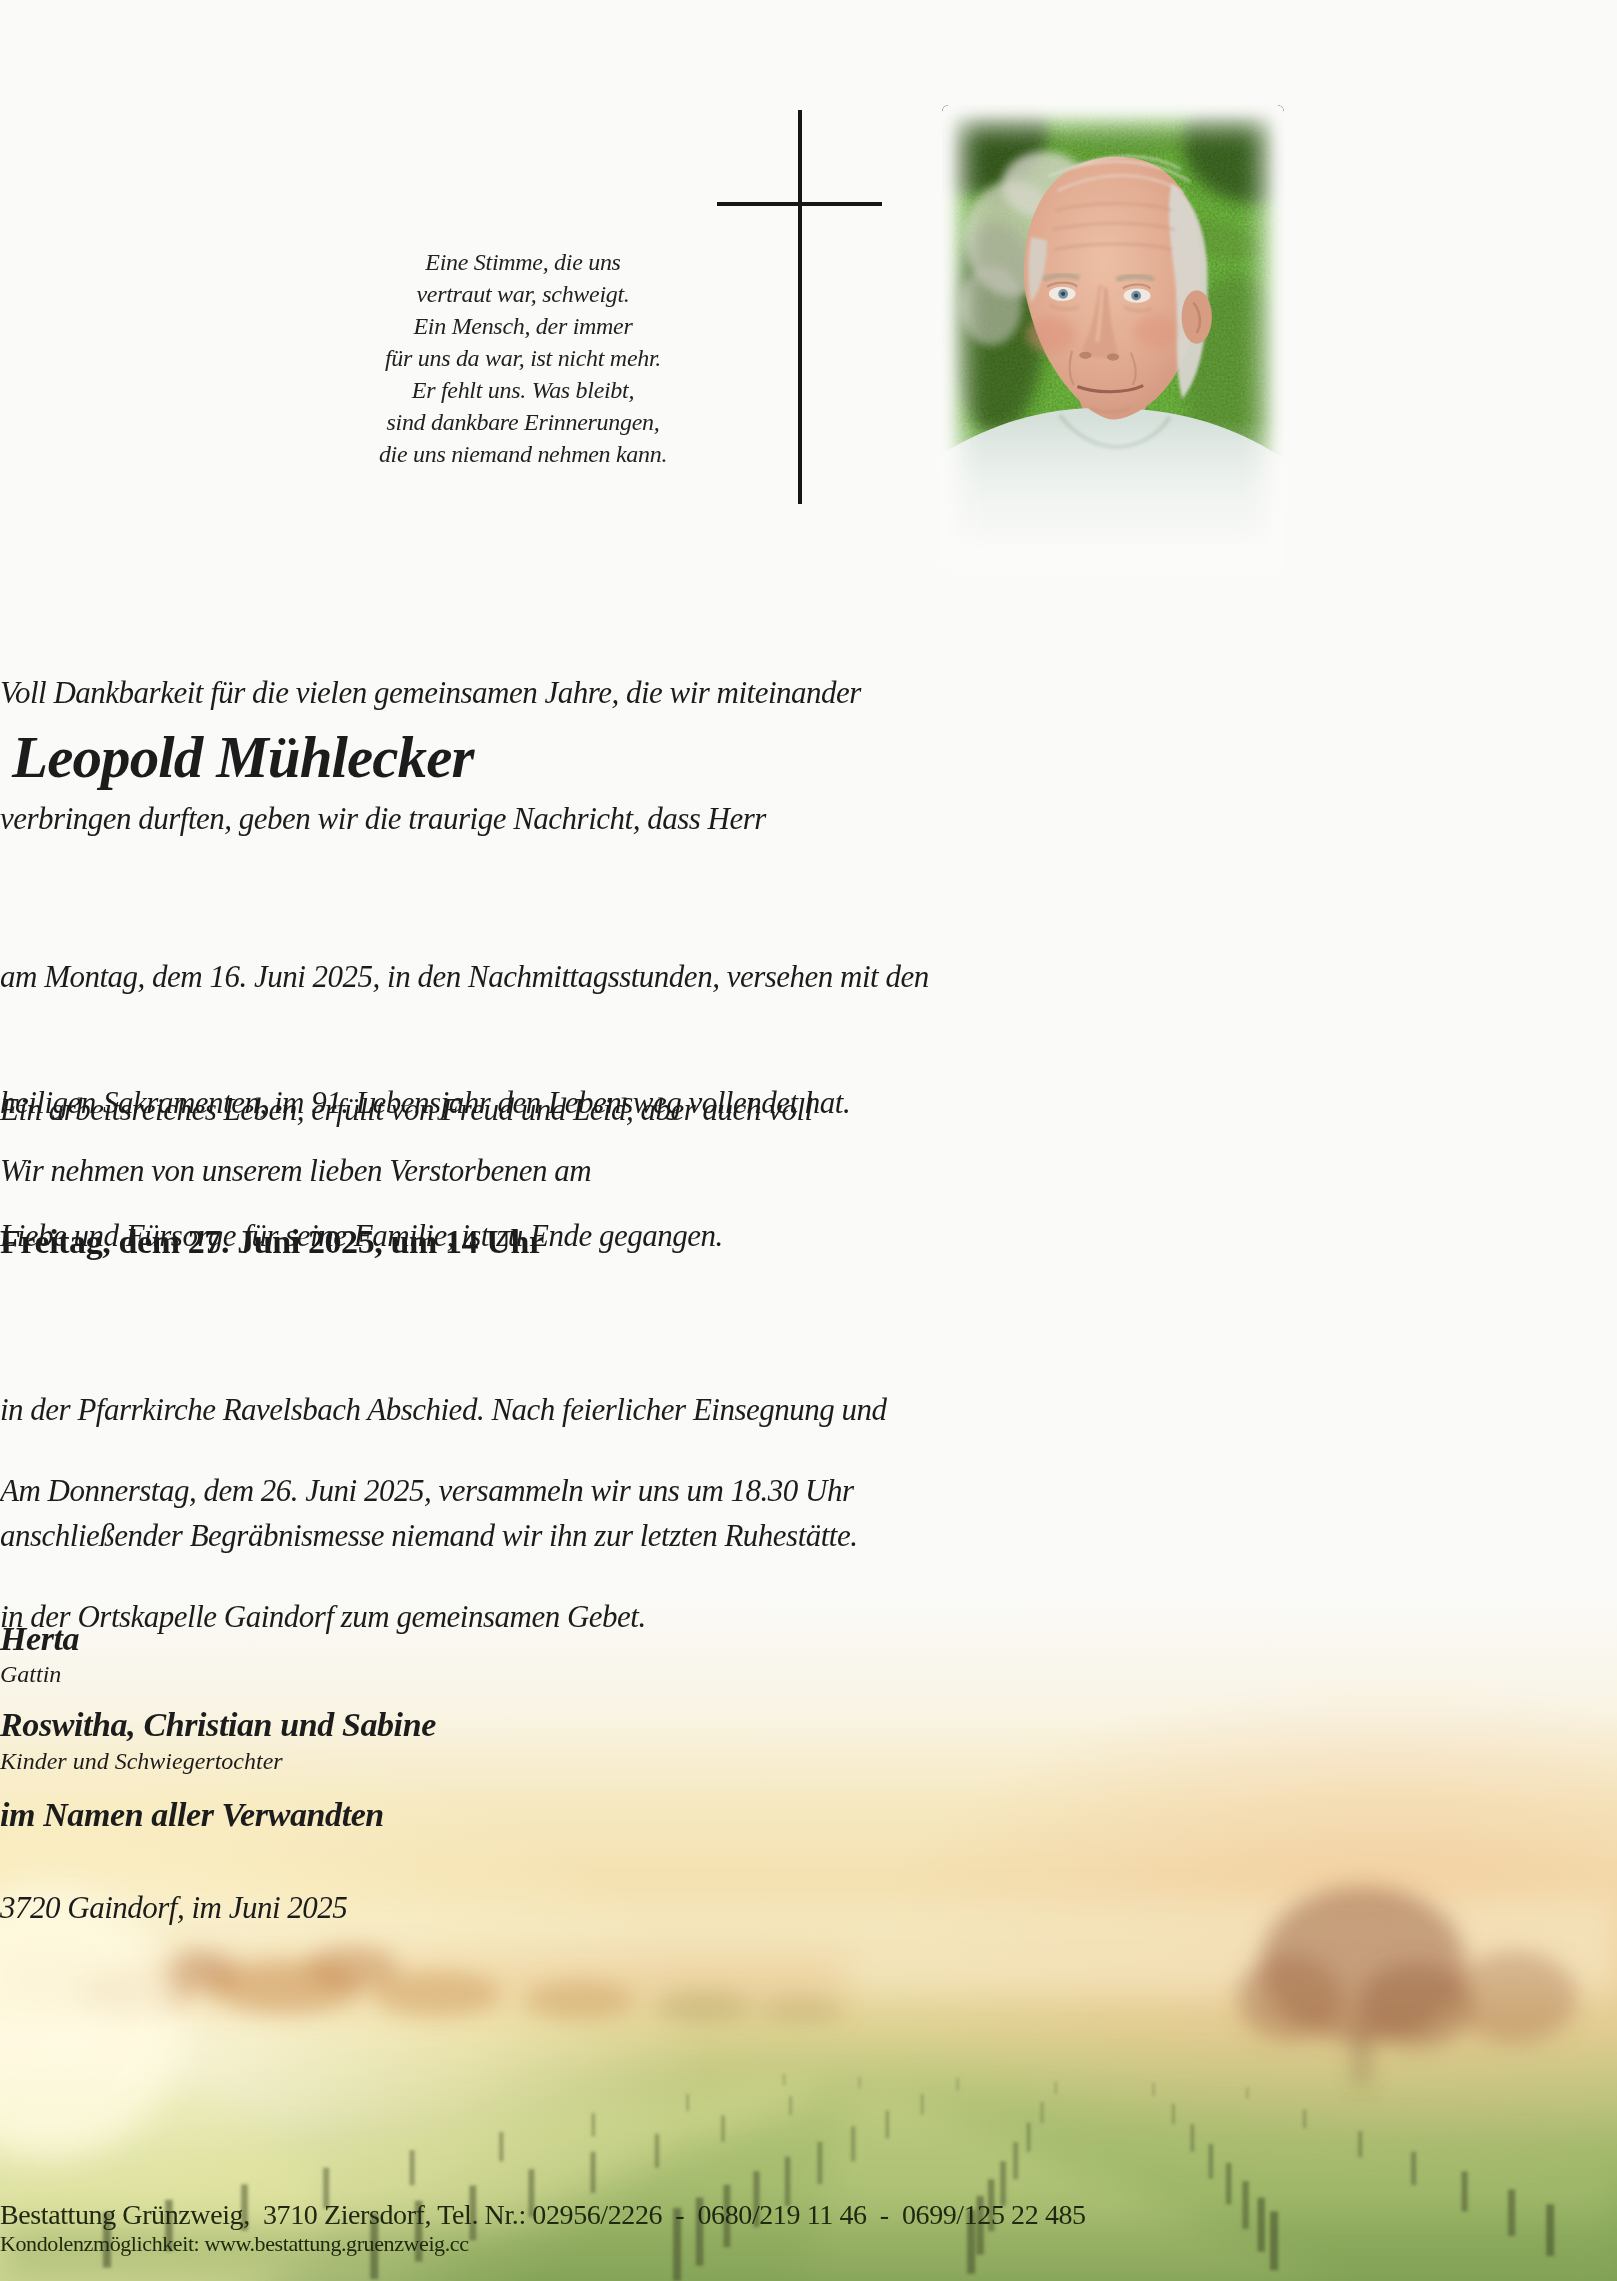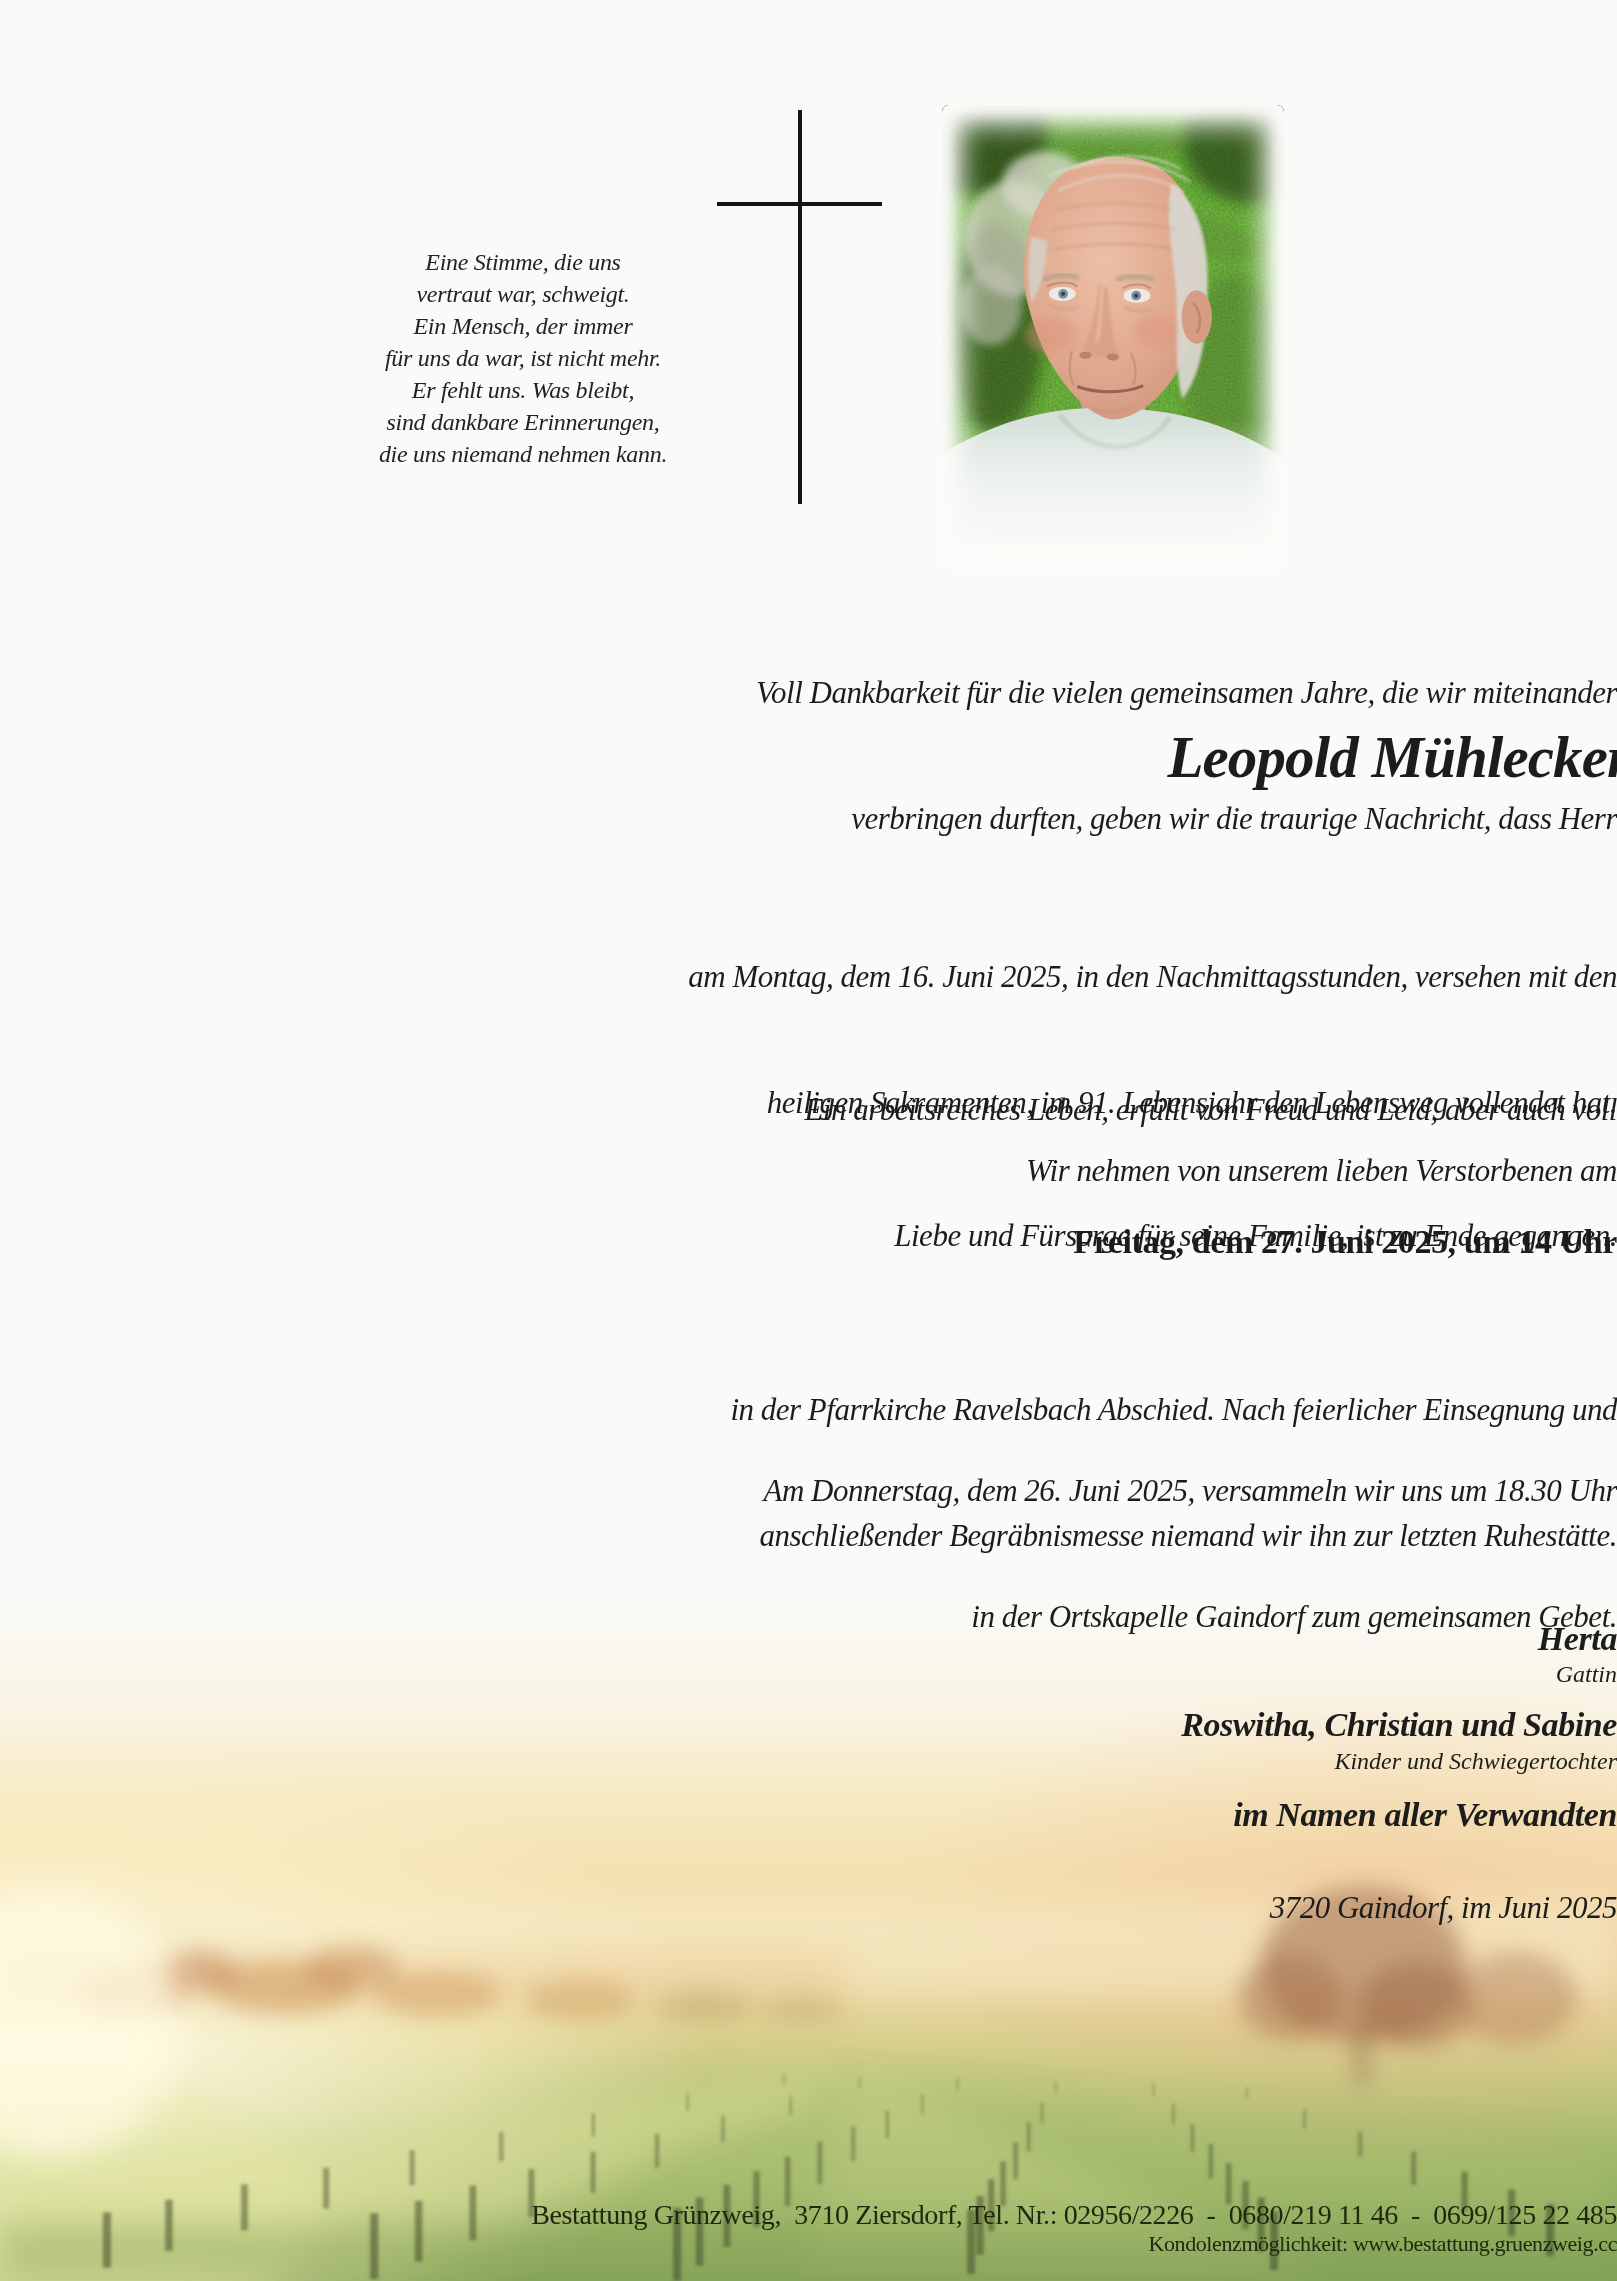--- a/index.html
+++ b/index.html
@@ -6,21 +6,21 @@
   body{
     width:1617px;height:2281px;position:relative;overflow:hidden;
     font-family:"Liberation Serif","DejaVu Serif",serif;
     color:#1c1c1c;
     background:
       radial-gradient(ellipse 891px 463px at 4% 90%, rgba(255,252,232,.95) 0%, rgba(253,243,200,.55) 45%, rgba(253,243,200,0) 72%),
       radial-gradient(ellipse 731px 374px at 86% 85%, rgba(240,186,142,.50) 0%, rgba(240,186,142,.18) 45%, rgba(240,186,142,0) 70%),
       linear-gradient(180deg,#fafaf8 0%,#fafaf8 70%,#f9f4e4 75%,#f6e9c2 79%,#f3dfad 83%,#eed7a2 86%,#dcd191 89%,#bdc77e 91.5%,#a3ba6d 94%,#8cab5d 97%,#7fa054 100%);
   }
   .landscape{position:absolute;left:0;bottom:0;width:1617px;height:695px;z-index:0;}
-  .txt{position:absolute;left:0;width:1617px;text-align:right;z-index:3;font-style:italic;white-space:pre;}
+  .txt{position:absolute;left:0;width:1617px;text-align:left;z-index:3;font-style:italic;white-space:pre;}
   .txt div{white-space:pre;}
   .body-size{font-size:31px;line-height:42px;letter-spacing:-0.5px;}
   .poem{position:absolute;left:229px;top:246px;width:588px;text-align:center;z-index:3;
         font-style:italic;font-size:24px;line-height:32px;letter-spacing:-0.3px;color:#222;}
   .name{font-size:59px;font-weight:bold;letter-spacing:-0.9px;line-height:1.1;margin:12px;}
   .bold-line{font-weight:bold;font-style:normal;font-size:34px;letter-spacing:-0.4px;}
   .bold-italic{font-weight:bold;font-size:34px;letter-spacing:-0.4px;}
   .relation{font-size:24px;letter-spacing:0;}
   .footer-line{font-style:normal;font-size:28px;letter-spacing:-0.4px;color:#20290f;}
   

